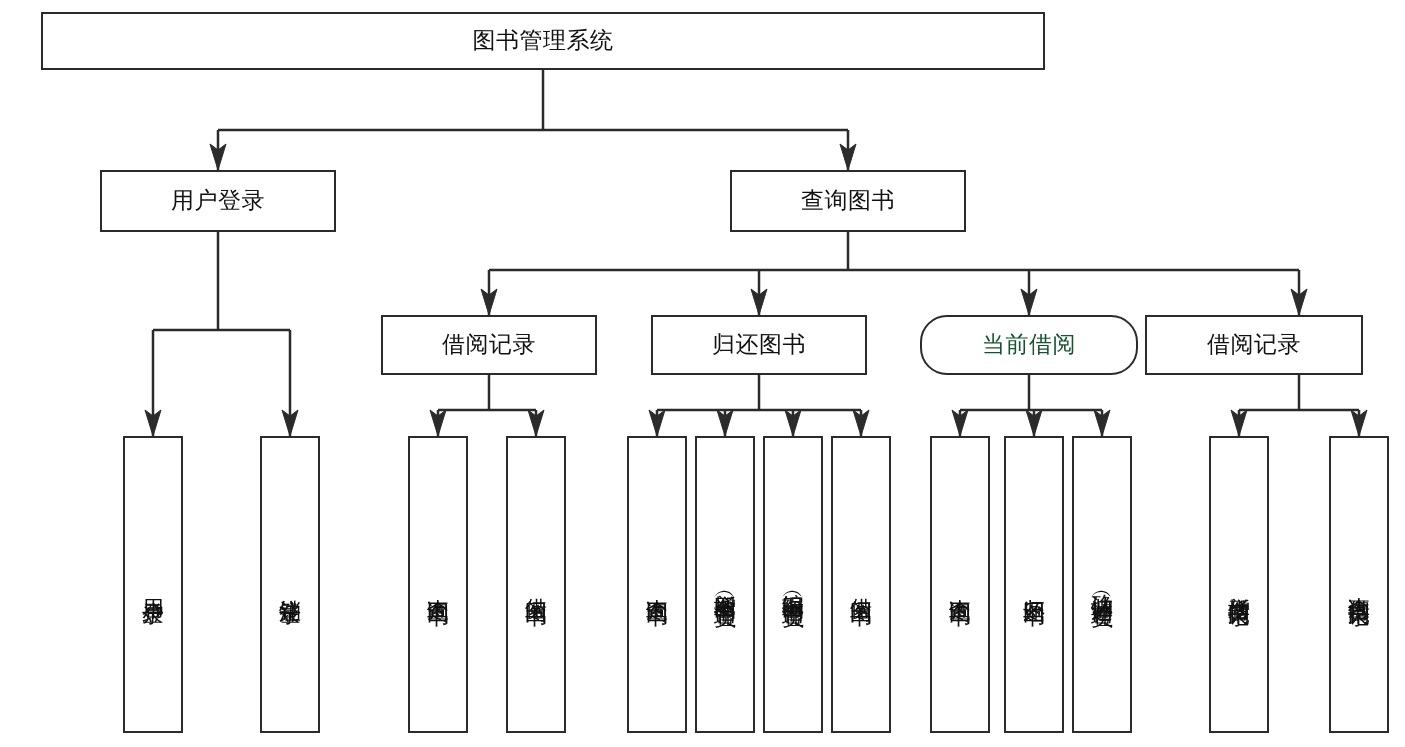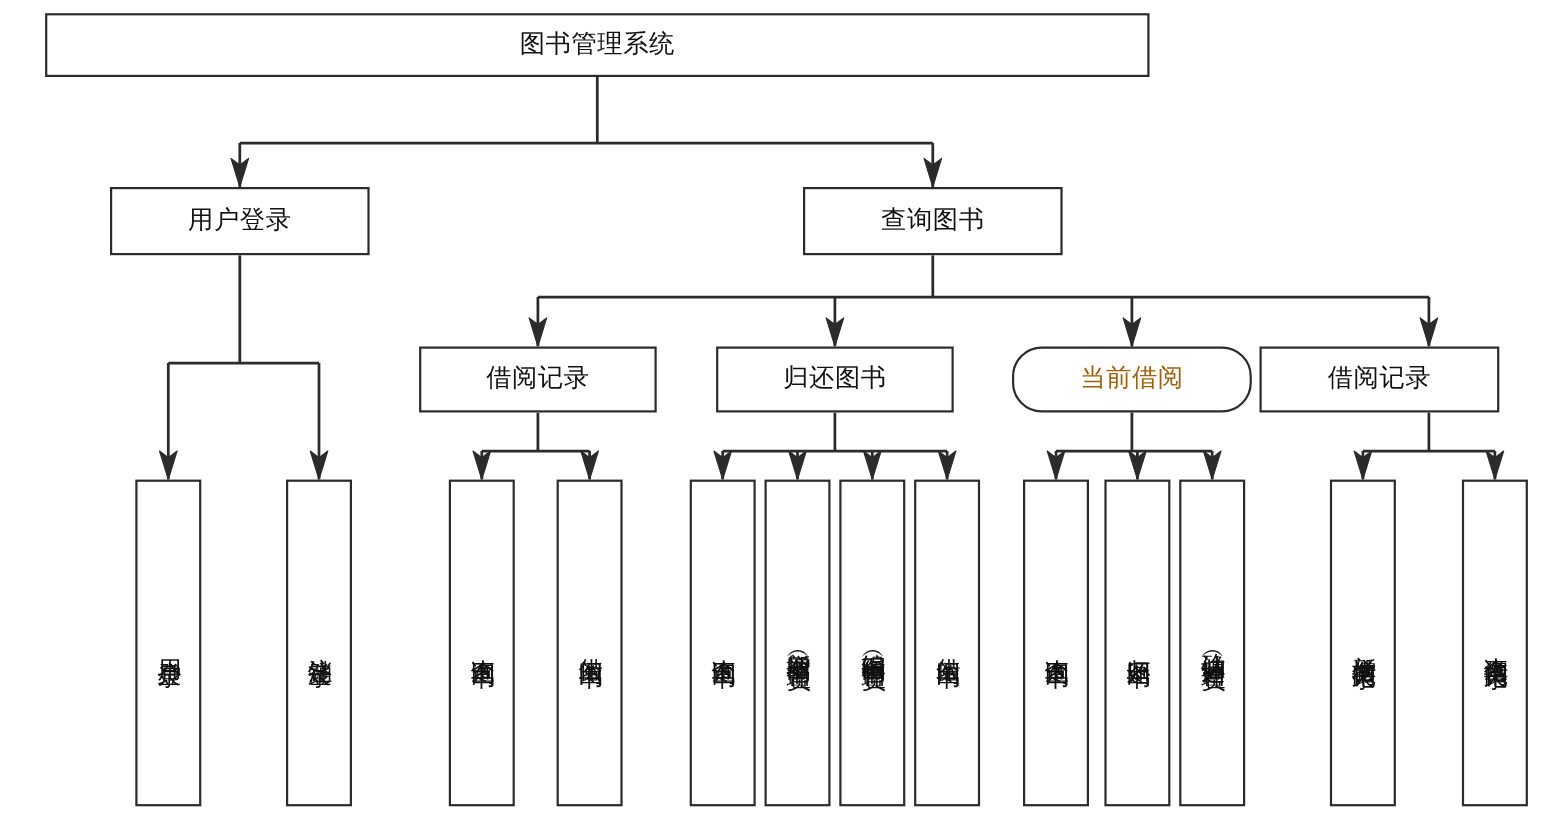--- a/index.html
+++ b/index.html
@@ -130,21 +130,21 @@
       </div>
       <div class="node node-h" style="left: 711px; top: 170px; width: 236px; height: 62px; border-color: rgb(43, 43, 43); background: rgb(255, 255, 255); color: rgb(17, 17, 17);">
         <span>查询图书</span>
       </div>
       <div class="node node-h" style="left: 362px; top: 315px; width: 216px; height: 60px; border-color: rgb(43, 43, 43); background: rgb(255, 255, 255); color: rgb(17, 17, 17);">
         <span>借阅记录</span>
       </div>
       <div class="node node-h" style="left: 632px; top: 315px; width: 216px; height: 60px; border-color: rgb(43, 43, 43); background: rgb(255, 255, 255); color: rgb(17, 17, 17);">
         <span>归还图书</span>
       </div>
-      <div class="node node-h" style="left: 901px; top: 315px; width: 218px; height: 60px; border-color: rgb(43, 43, 43); background: rgb(255, 255, 255); color: #a16207; border-radius: 27px;">
+      <div class="node node-h" style="left: 901px; top: 315px; width: 218px; height: 60px; border-color: rgb(43, 43, 43); background: rgb(255, 255, 255); color: #14532d; border-radius: 27px;">
         <span>当前借阅</span>
       </div>
       <div class="node node-h" style="left: 1126px; top: 315px; width: 218px; height: 60px; border-color: rgb(43, 43, 43); background: rgb(255, 255, 255); color: rgb(17, 17, 17);">
         <span>借阅记录</span>
       </div>
       <div class="node node-v" style="left: 104px; top: 436px; width: 60px; height: 297px; border-color: rgb(43, 43, 43); background: rgb(255, 255, 255); color: rgb(17, 17, 17);">
         <span>用户登录</span>
       </div>
       <div class="node node-v" style="left: 241px; top: 436px; width: 60px; height: 297px; border-color: rgb(43, 43, 43); background: rgb(255, 255, 255); color: rgb(17, 17, 17);">
         <span>注销登录</span>

